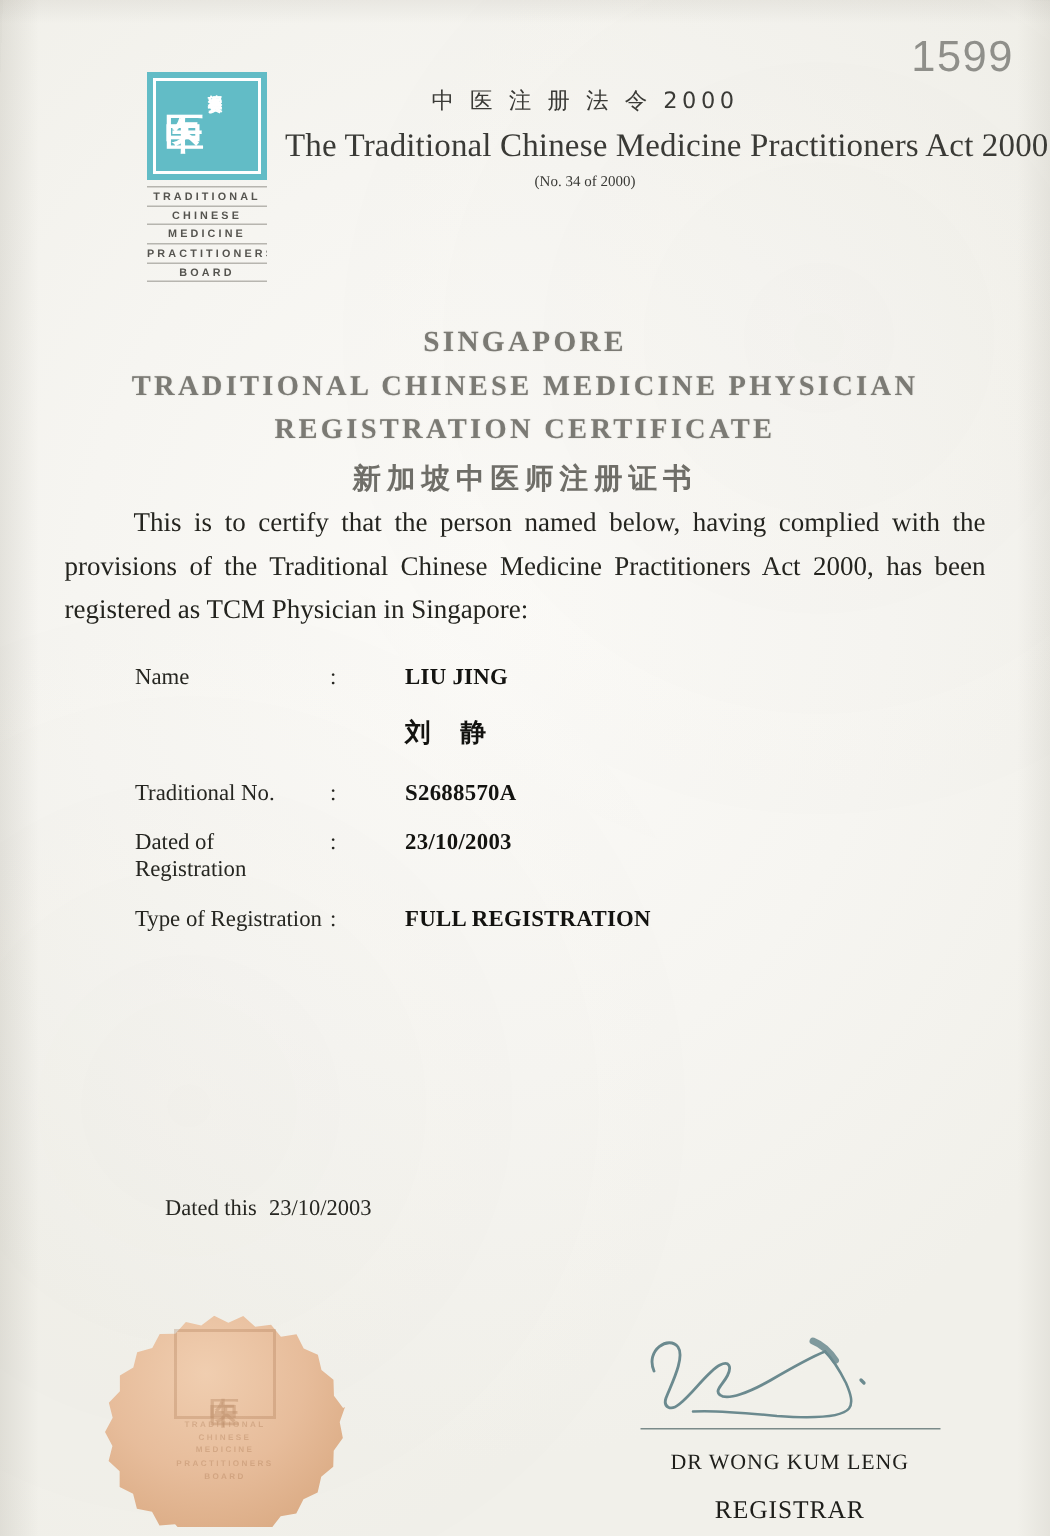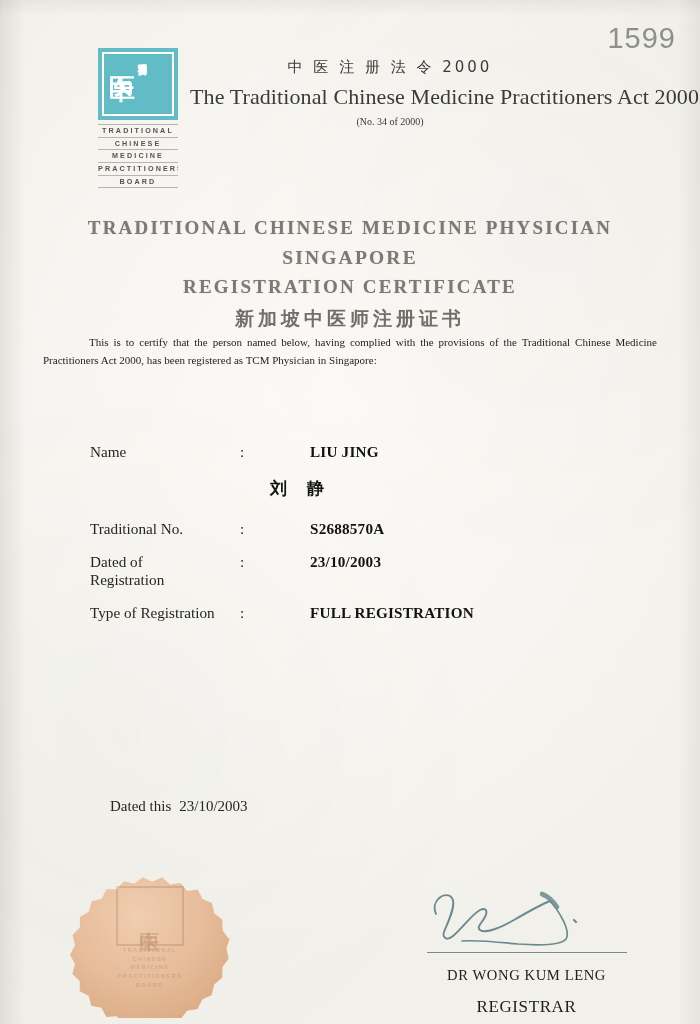--- a/index.html
+++ b/index.html
@@ -168,39 +168,38 @@
     letter-spacing: 4px;
     color: #6f6e68;
     margin-top: 5px;
   }
 
   
   #body-paragraph {
     position: absolute;
     left: 43px; top: 334px;
     width: 614px;
-    font-size: 11px;
+    font-size: 18px;
     line-height: 1.62;
     text-align: justify;
     color: #24241f;
   }
   #body-paragraph .indent { display: inline-block; width: 46px; }
 
   
   #details {
     position: absolute;
     left: 90px; top: 443px;
     width: 430px;
   }
   .detail-row {
     display: flex;
     align-items: baseline;
     margin-bottom: 15px;
     font-size: 15.2px;
-    gap: 20px;
   }
   .detail-label { width: 130px; color: #262621; }
   .detail-colon { width: 50px; color: #262621; }
   .detail-value { font-weight: 700; color: #131310; letter-spacing: .2px; }
   #name-cn-row {
     margin: 16px 0 20px 180px;
     font-family: "DejaVu Sans", "Liberation Sans", sans-serif;
     font-weight: 700;
     font-size: 17px;
     letter-spacing: 7px;
@@ -329,22 +328,22 @@
     </div>
   </div>
 
   <div id="act-header">
     <div id="act-title-cn">中 医 注 册 法 令 2000</div>
     <div id="act-title-en">The Traditional Chinese Medicine Practitioners Act 2000</div>
     <div id="act-number">(No. 34 of 2000)</div>
   </div>
 
   <div id="title-block">
+    <div id="title-line-1">SINGAPORE</div>
     <div id="title-line-2">TRADITIONAL CHINESE MEDICINE PHYSICIAN</div>
-    <div id="title-line-1">SINGAPORE</div>
     <div id="title-line-3">REGISTRATION CERTIFICATE</div>
     <div id="title-cn">新加坡中医师注册证书</div>
   </div>
 
   <div id="body-paragraph"><span class="indent"></span><span>This is to certify that the person named below, having complied with the provisions of the Traditional Chinese Medicine Practitioners Act 2000, has been registered as TCM Physician in Singapore:</span></div>
 
   <div id="details">
     <div class="detail-row">
       <span class="detail-label">Name</span>
       <span class="detail-colon">:</span>

